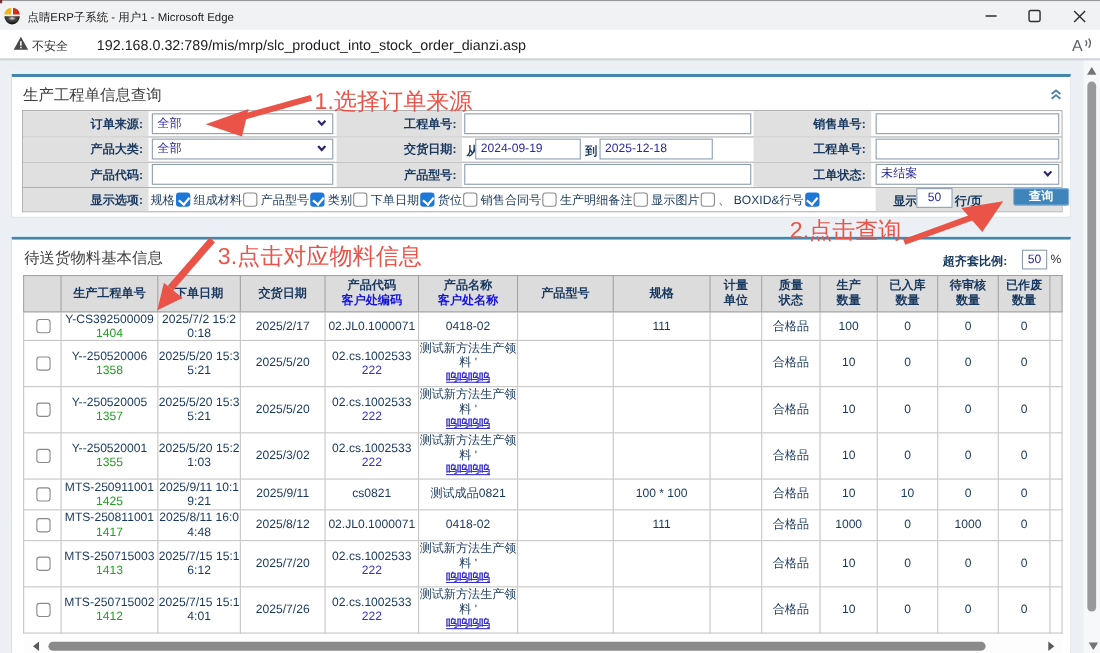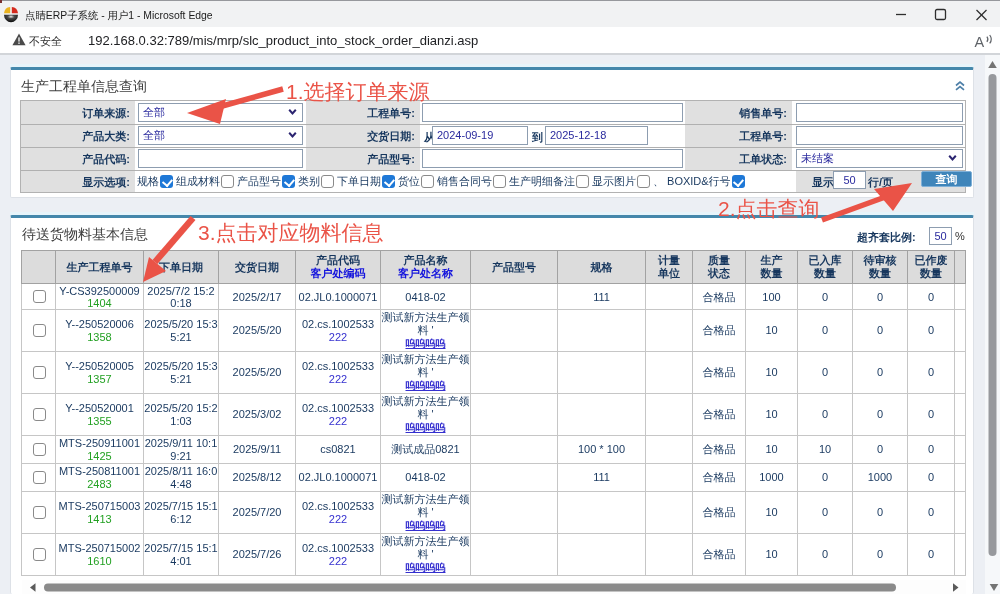--- a/index.html
+++ b/index.html
@@ -296,21 +296,21 @@
           <td></td>
           <td>合格品</td>
           <td>10</td>
           <td>10</td>
           <td>0</td>
           <td>0</td>
           <td></td>
     </tr>
     <tr style="height:28px">
       <td><span class="cbx off"></span></td>
-      <td>MTS-250811001<br><span class="grn">2483</span></td>
+      <td>MTS-250811001<br><span class="grn">1417</span></td>
       <td>2025/8/11 16:0<br>4:48</td>
       <td>2025/8/12</td>
       <td>02.JL0.1000071</td>
       <td>0418-02</td>
       <td></td>
           <td>111</td>
           <td></td>
           <td>合格品</td>
           <td>1000</td>
           <td>0</td>
@@ -330,21 +330,21 @@
           <td></td>
           <td>合格品</td>
           <td>10</td>
           <td>0</td>
           <td>0</td>
           <td>0</td>
           <td></td>
     </tr>
     <tr style="height:42px">
       <td><span class="cbx off"></span></td>
-      <td>MTS-250715002<br><span class="grn">1610</span></td>
+      <td>MTS-250715002<br><span class="grn">1412</span></td>
       <td>2025/7/15 15:1<br>4:01</td>
       <td>2025/7/26</td>
       <td>02.cs.1002533<br><span class="blu">222</span></td>
       <td>测试新方法生产领<br>料 '<br><a class="lnk">呜呜呜呜</a></td>
       <td></td>
           <td></td>
           <td></td>
           <td>合格品</td>
           <td>10</td>
           <td>0</td>

